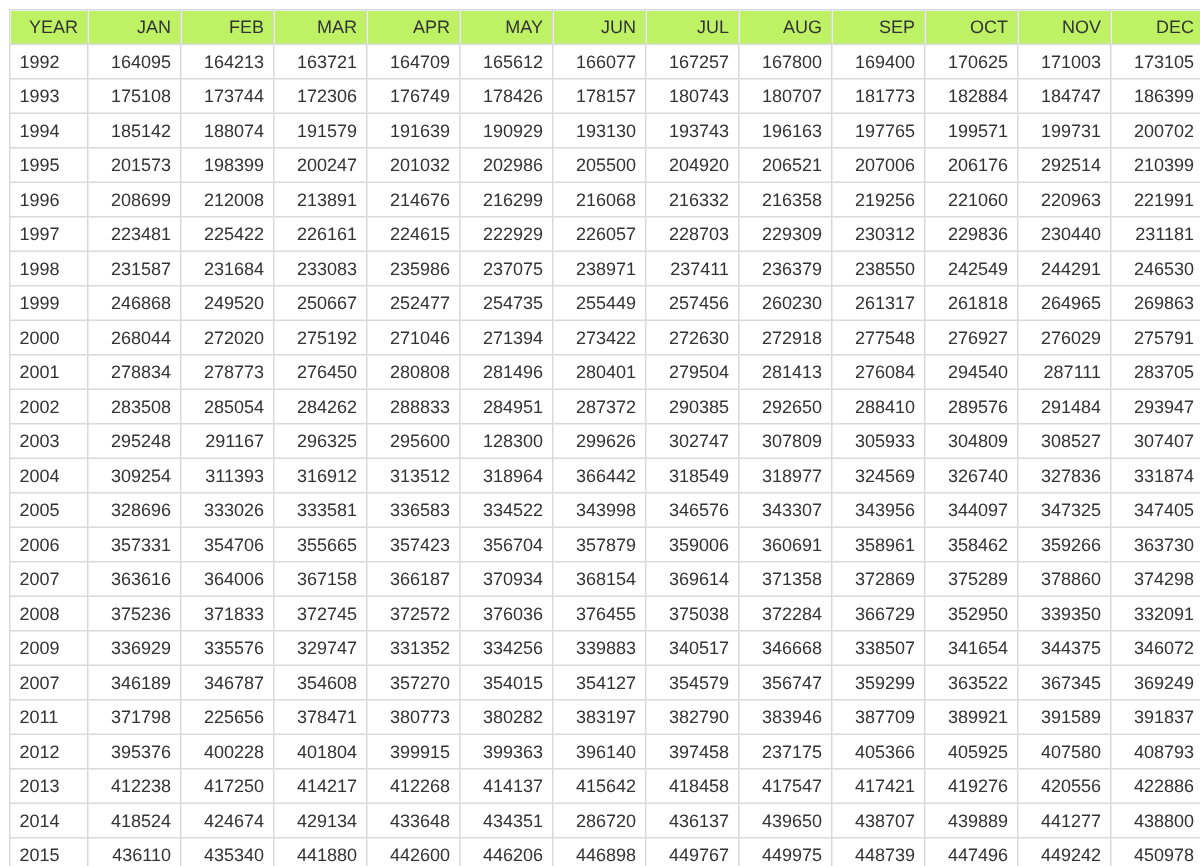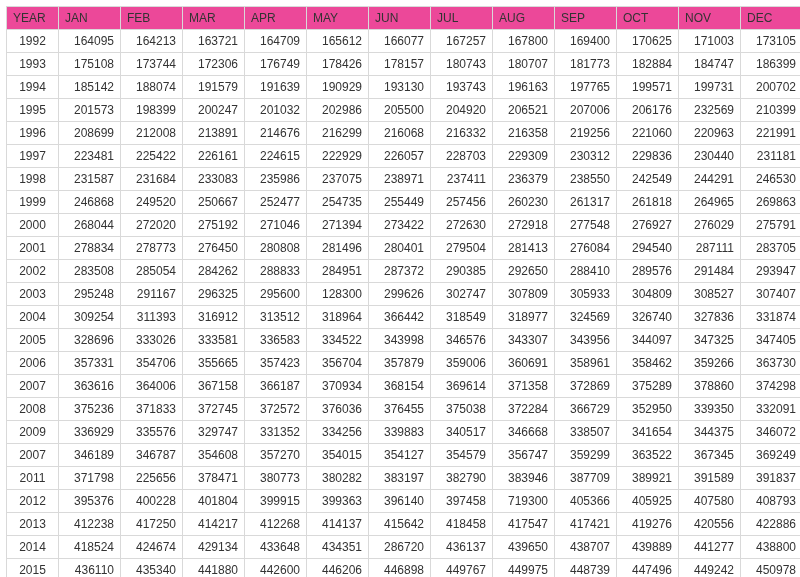--- a/index.html
+++ b/index.html
@@ -21,25 +21,25 @@
     border: 1px solid #d9d9d9;
     padding: 2px 6px;
     height: 18px;
     line-height: 18px;
     text-align: right;
     white-space: nowrap;
     overflow: hidden;
   }
   th {
     font-weight: normal;
-    text-align: left;
-    background: #ec4899;
+    text-align: right;
+    background: #bef264;
   }
   td.year {
-    text-align: center;
+    text-align: left;
   }
   col.year { width: 52px; }
   col.month { width: 62px; }
 </style>
 </head>
 <body>
 
 <table>
   <colgroup>
     <col class="year">
@@ -124,21 +124,21 @@
         <td>201573</td>
         <td>198399</td>
         <td>200247</td>
         <td>201032</td>
         <td>202986</td>
         <td>205500</td>
         <td>204920</td>
         <td>206521</td>
         <td>207006</td>
         <td>206176</td>
-        <td>232569</td>
+        <td>292514</td>
         <td>210399</td>
       </tr>
       <tr>
         <td class="year">1996</td>
         <td>208699</td>
         <td>212008</td>
         <td>213891</td>
         <td>214676</td>
         <td>216299</td>
         <td>216068</td>
@@ -376,21 +376,21 @@
       </tr>
       <tr>
         <td class="year">2012</td>
         <td>395376</td>
         <td>400228</td>
         <td>401804</td>
         <td>399915</td>
         <td>399363</td>
         <td>396140</td>
         <td>397458</td>
-        <td>719300</td>
+        <td>237175</td>
         <td>405366</td>
         <td>405925</td>
         <td>407580</td>
         <td>408793</td>
       </tr>
       <tr>
         <td class="year">2013</td>
         <td>412238</td>
         <td>417250</td>
         <td>414217</td>

